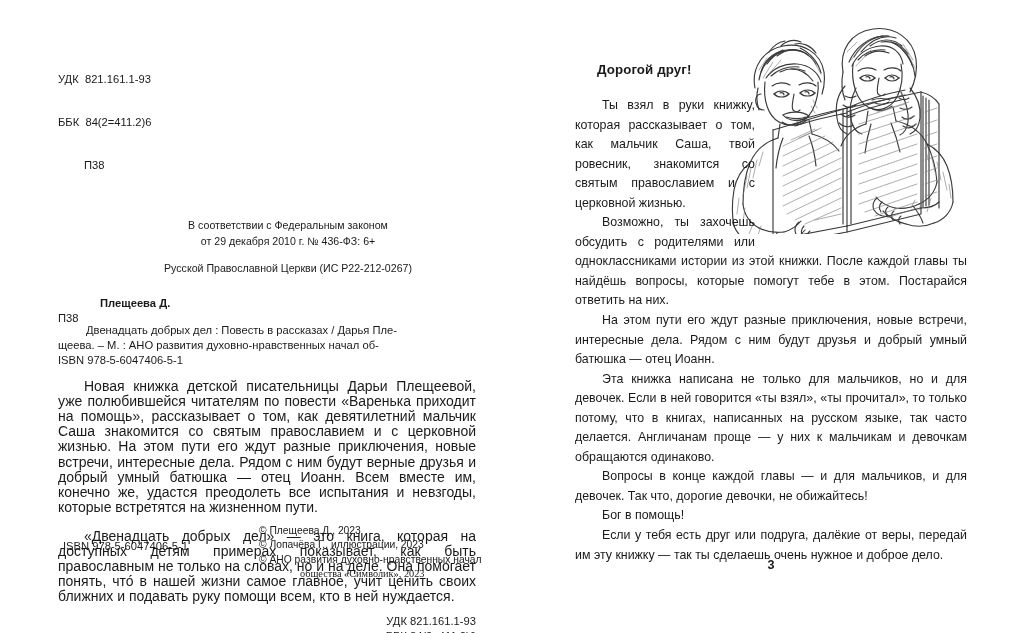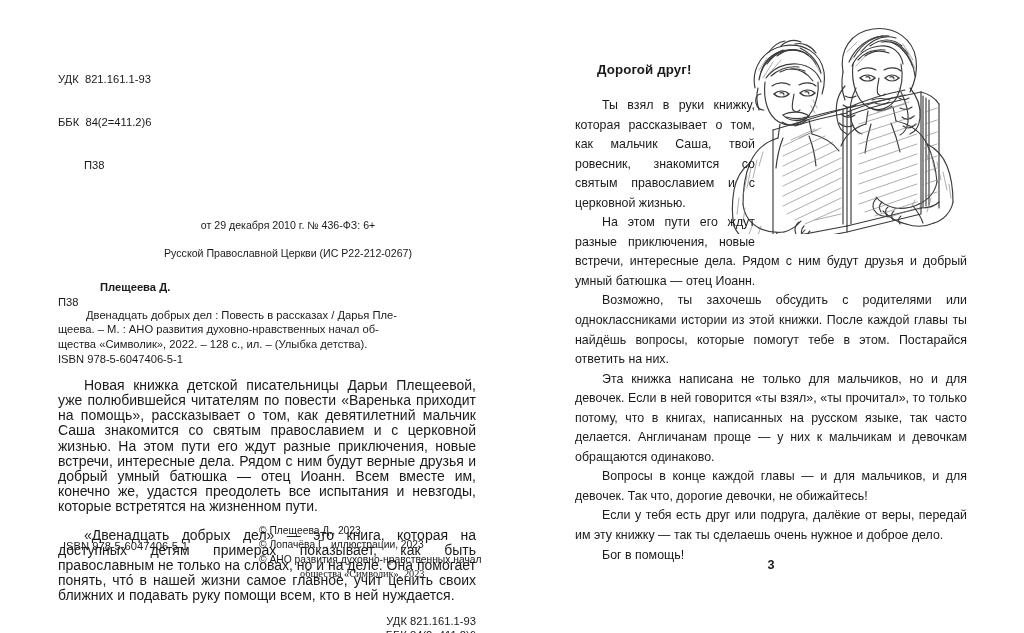--- a/index.html
+++ b/index.html
@@ -172,33 +172,33 @@
   <div class="left-page">
 
     <div class="codes">
       <span class="ln">УДК  821.161.1-93</span>
       <span class="ln">ББК  84(2=411.2)6</span>
       <span class="ln ind">П38</span>
     </div>
 
     <div class="legal">
       <div class="blk">
+        <span class="l">В соответствии с Федеральным законом</span>
         <span class="l">от 29 декабря 2010 г. № 436-ФЗ: 6+</span>
       </div>
       <div class="blk">
         <span class="l">Русской Православной Церкви (ИС Р22-212-0267)</span>
       </div>
     </div>
 
     <div class="biblio">
       <span class="author">Плещеева Д.</span>
       <span class="sigla">П38</span>
       <span class="bl first">Двенадцать добрых дел : Повесть в рассказах / Дарья Пле-</span>
       <span class="bl">щеева. – М. : АНО развития духовно-нравственных начал об-</span>
-      <span class="bl">щества «Символик», 2022. – 128 с., ил. – (Улыбка детства).</span>
       <span class="isbn1">ISBN  978-5-6047406-5-1</span>
     </div>
 
     <div class="annot">
       <p>Новая книжка детской писательницы Дарьи Плещеевой, уже полюбившейся читателям по повести «Варенька приходит на помощь», рассказывает о том, как девятилетний мальчик Саша знакомится со святым православием и с церковной жизнью. На этом пути его ждут разные приключения, новые встречи, интересные дела. Рядом с ним будут верные друзья и добрый умный батюшка — отец Иоанн. Всем вместе им, конечно же, удастся преодолеть все испытания и невзгоды, которые встретятся на жизненном пути.</p>
       <p>«Двенадцать добрых дел» — это книга, которая на доступных детям примерах показывает, как быть православным не только на словах, но и на деле. Она помогает понять, что́ в нашей жизни самое главное, учит ценить своих ближних и подавать руку помощи всем, кто в ней нуждается.</p>
     </div>
 
     <div class="codes-right">
       <span class="ln">УДК 821.161.1-93</span>
@@ -469,26 +469,26 @@
             <path d="M172 82 L176 89"></path>
         </g>
       </svg>
     </div>
 
     <div class="rp-title">Дорогой друг!</div>
 
     <div class="rp-body">
       <div class="shape"></div>
       <p>Ты взял в руки книжку, которая рассказывает о том, как мальчик Саша, твой ровесник, знакомится со святым православием и с церковной жизнью.</p>
+      <p>Возможно, ты захочешь обсудить с родителями или одноклассниками истории из этой книжки. После каждой главы ты найдёшь вопросы, которые помогут тебе в этом. Постарайся ответить на них.</p>
       <p>На этом пути его ждут разные приключения, новые встречи, интересные дела. Рядом с ним будут друзья и добрый умный батюшка — отец Иоанн.</p>
-      <p>Возможно, ты захочешь обсудить с родителями или одноклассниками истории из этой книжки. После каждой главы ты найдёшь вопросы, которые помогут тебе в этом. Постарайся ответить на них.</p>
       <p>Эта книжка написана не только для мальчиков, но и для девочек. Если в ней говорится «ты взял», «ты прочитал», то только потому, что в книгах, написанных на русском языке, так часто делается. Англичанам проще — у них к мальчикам и девочкам обращаются одинаково.</p>
       <p>Вопросы в конце каждой главы — и для мальчиков, и для девочек. Так что, дорогие девочки, не обижайтесь!</p>
+      <p>Бог в помощь!</p>
       <p>Если у тебя есть друг или подруга, далёкие от веры, передай им эту книжку — так ты сделаешь очень нужное и доброе дело.</p>
-      <p>Бог в помощь!</p>
     </div>
 
     <div class="page-num">
       <span>3</span>
     </div>
 
   </div>
 
 </div>
 

